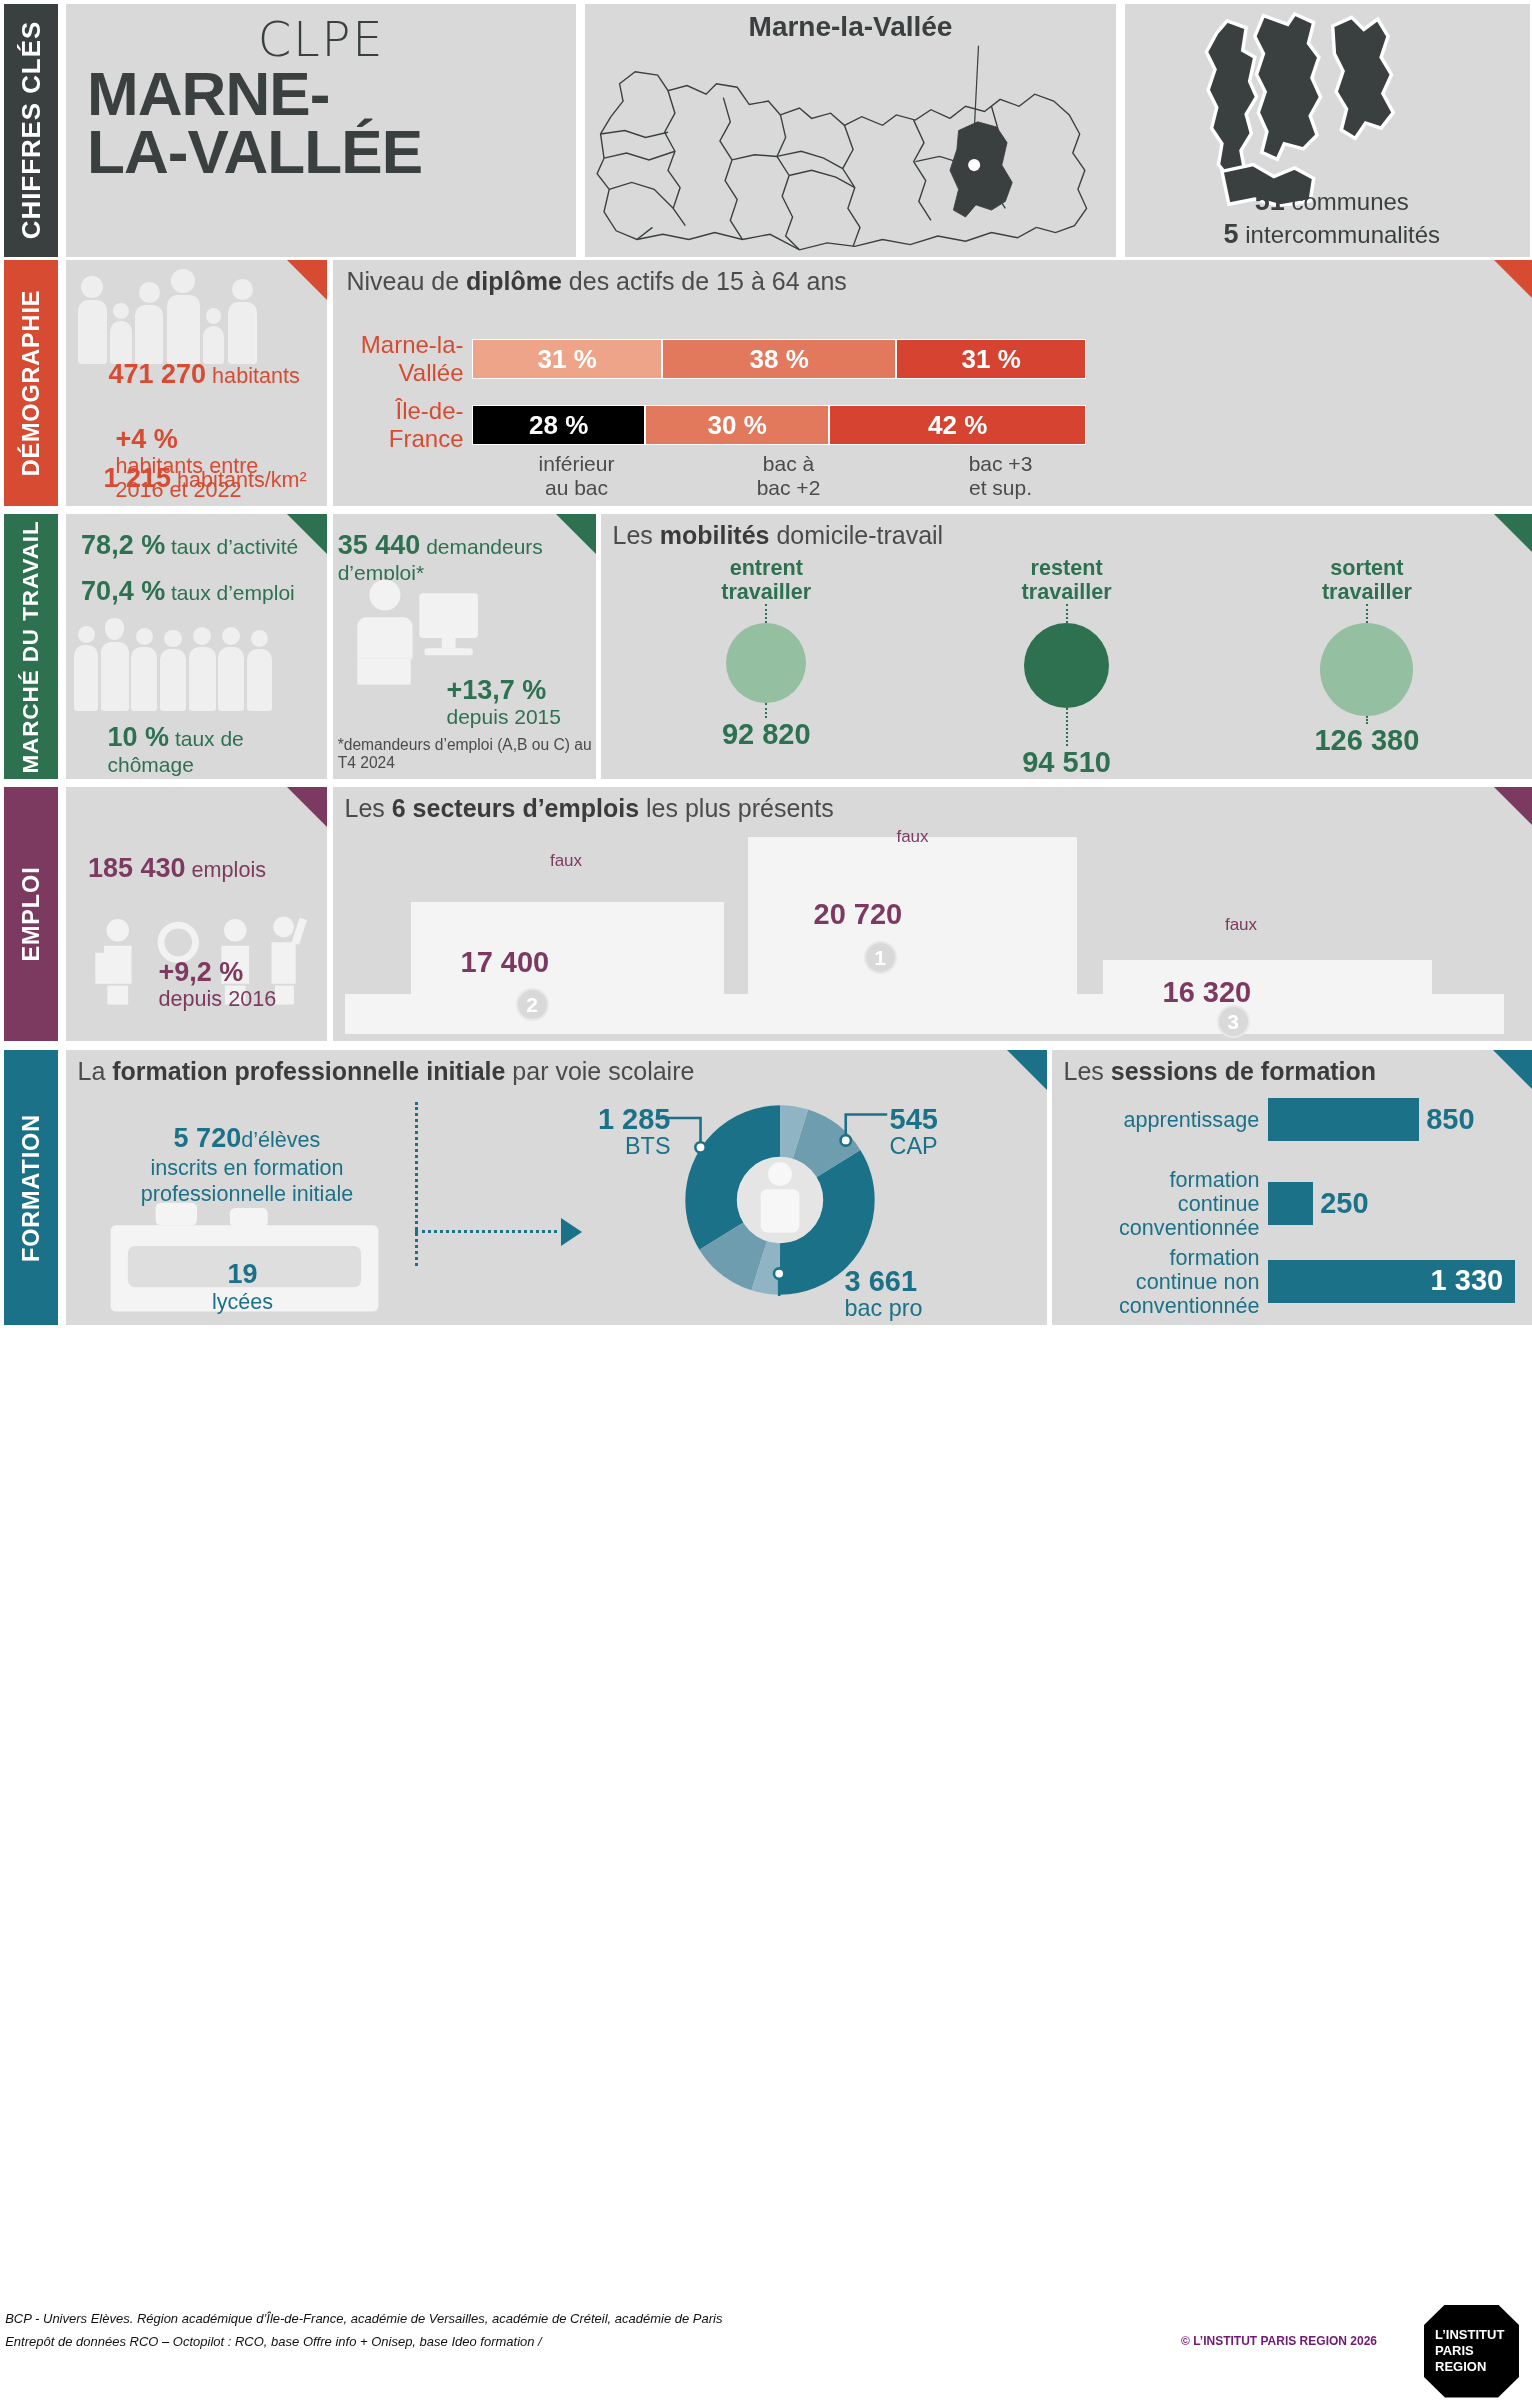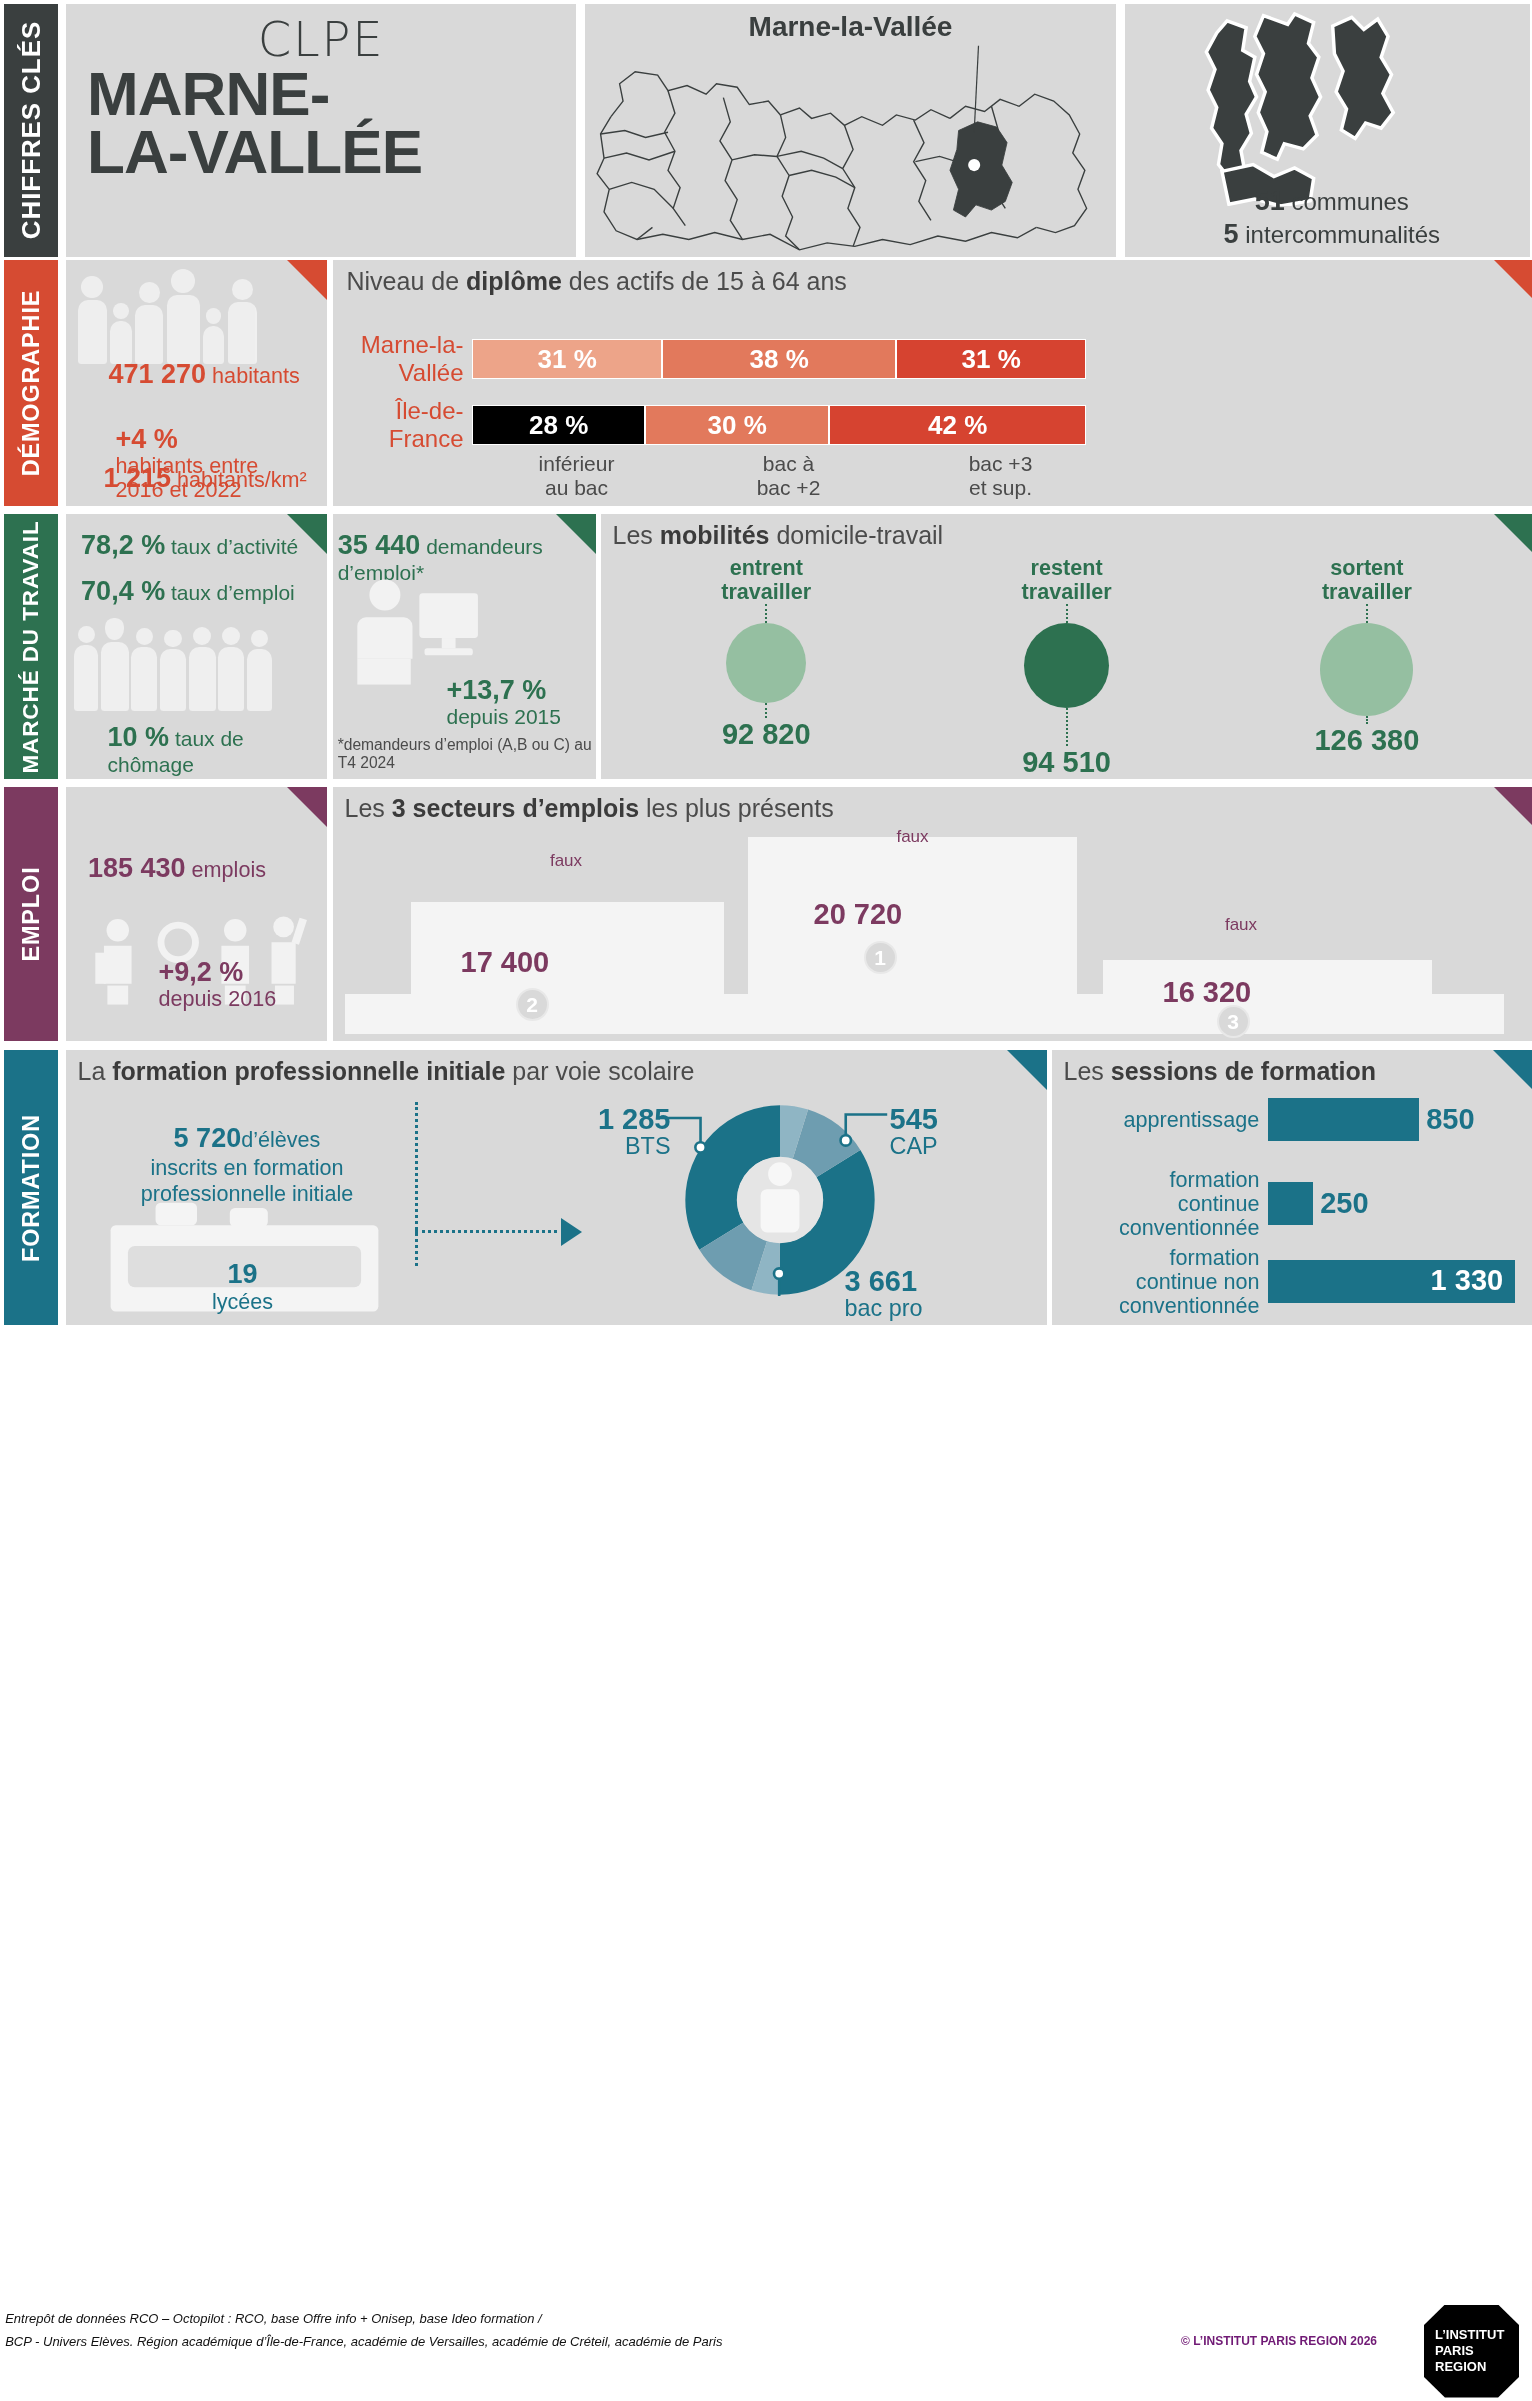--- a/index.html
+++ b/index.html
@@ -450,21 +450,21 @@
       </svg>
       <div class="emstat" style="left:93px;top:170px;line-height:1.12">
         <b>+9,2 %</b><br>
         <span>depuis 2016</span>
       </div>
     </div>
 
     <div class="em-b panel">
       <div class="corner pcorner"></div>
       <div class="ttl" style="position:absolute;left:12px;top:7px">
-        <span>Les </span><b>3 secteurs d’emplois</b><span> les plus présents</span>
+        <span>Les </span><b>6 secteurs d’emplois</b><span> les plus présents</span>
       </div>
 
       <div class="podium" style="left:12px;bottom:7px;width:1159px;height:40px"></div>
 
       <div class="podium" style="left:78px;bottom:40px;width:313px;height:99px"></div>
 
       <div class="podium" style="left:415px;bottom:40px;width:329px;height:164px"></div>
 
       <div class="podium" style="left:770px;bottom:7px;width:329px;height:74px"></div>
 
@@ -575,22 +575,22 @@
 conventionnée</div>
         <div class="ses-bar" style="width:247px;position:relative">
           <span class="ses-val inv" style="top:4.3px">1 330</span>
         </div>
       </div>
     </div>
   </div>
 
   <div class="footer">
     <div class="src">
+      <div>BCP - Univers Elèves. Région académique d’Île-de-France, académie de Versailles, académie de Créteil, académie de Paris</div>
       <div>Entrepôt de données RCO – Octopilot : RCO, base Offre info + Onisep, base Ideo formation /</div>
-      <div>BCP - Univers Elèves. Région académique d’Île-de-France, académie de Versailles, académie de Créteil, académie de Paris</div>
     </div>
     <div class="copy">© L’INSTITUT PARIS REGION 2026</div>
     <div class="logo">
       <div>L’INSTITUT</div>
       <div>PARIS</div>
       <div>REGION</div>
     </div>
   </div>
 
 </div>

